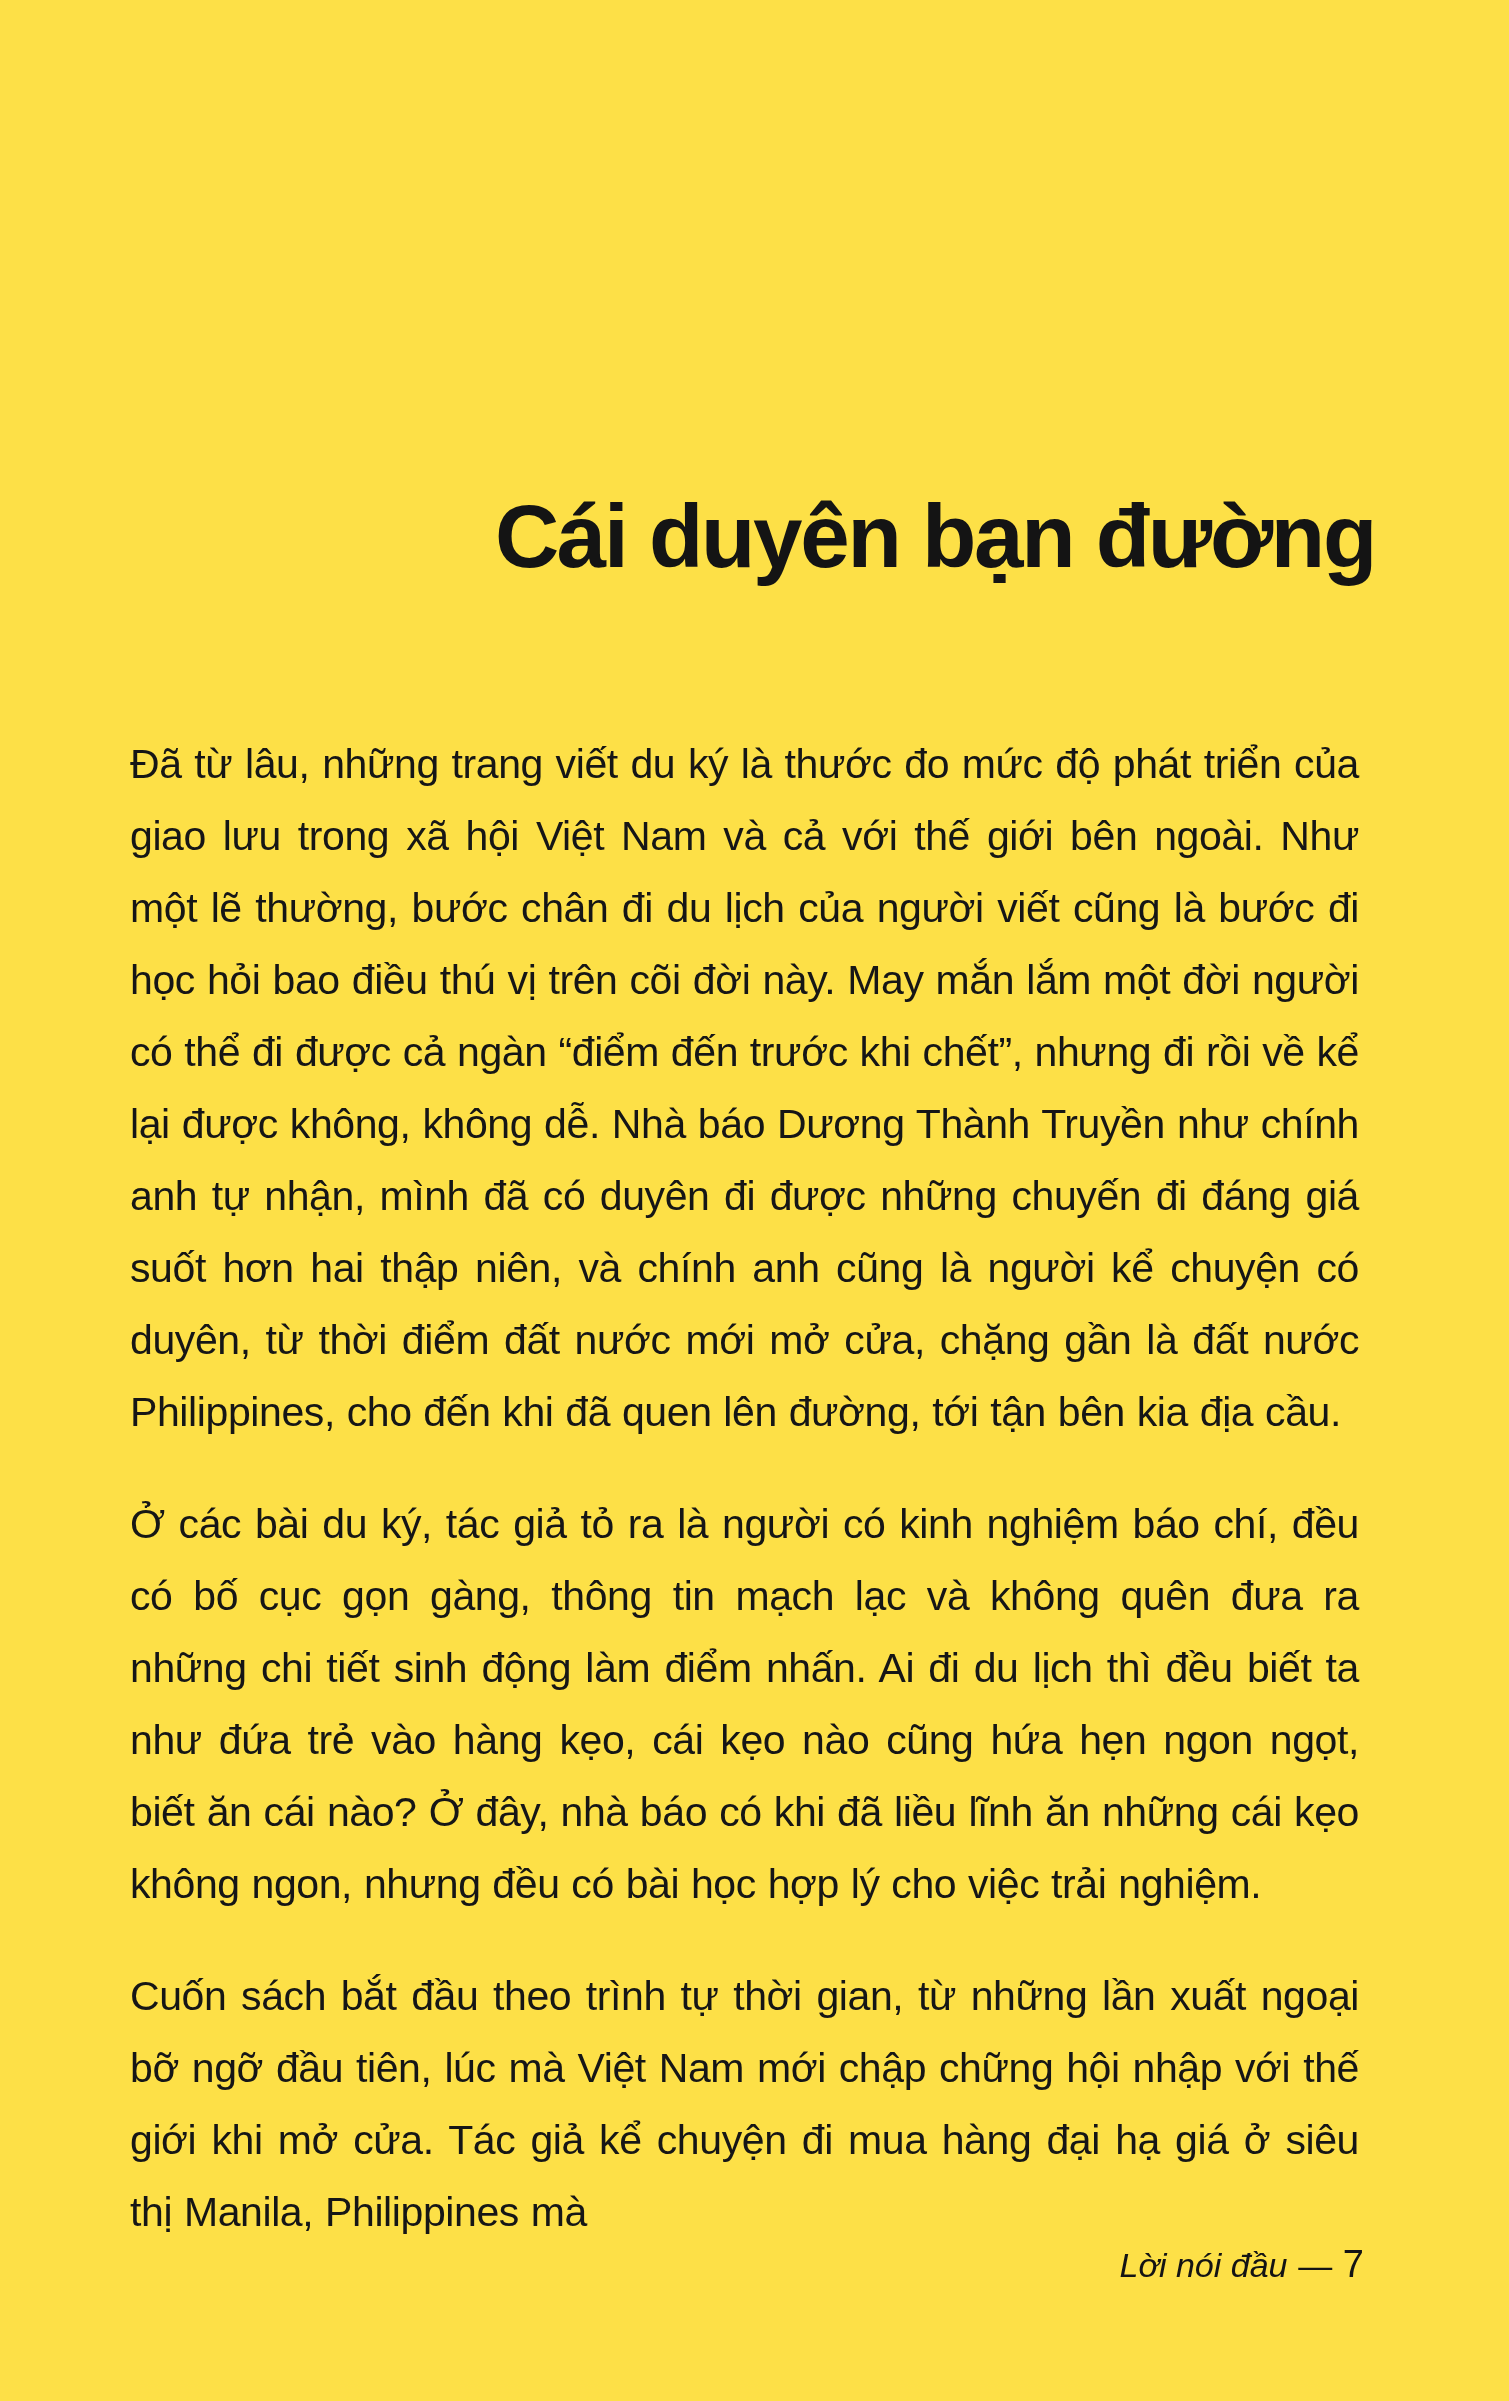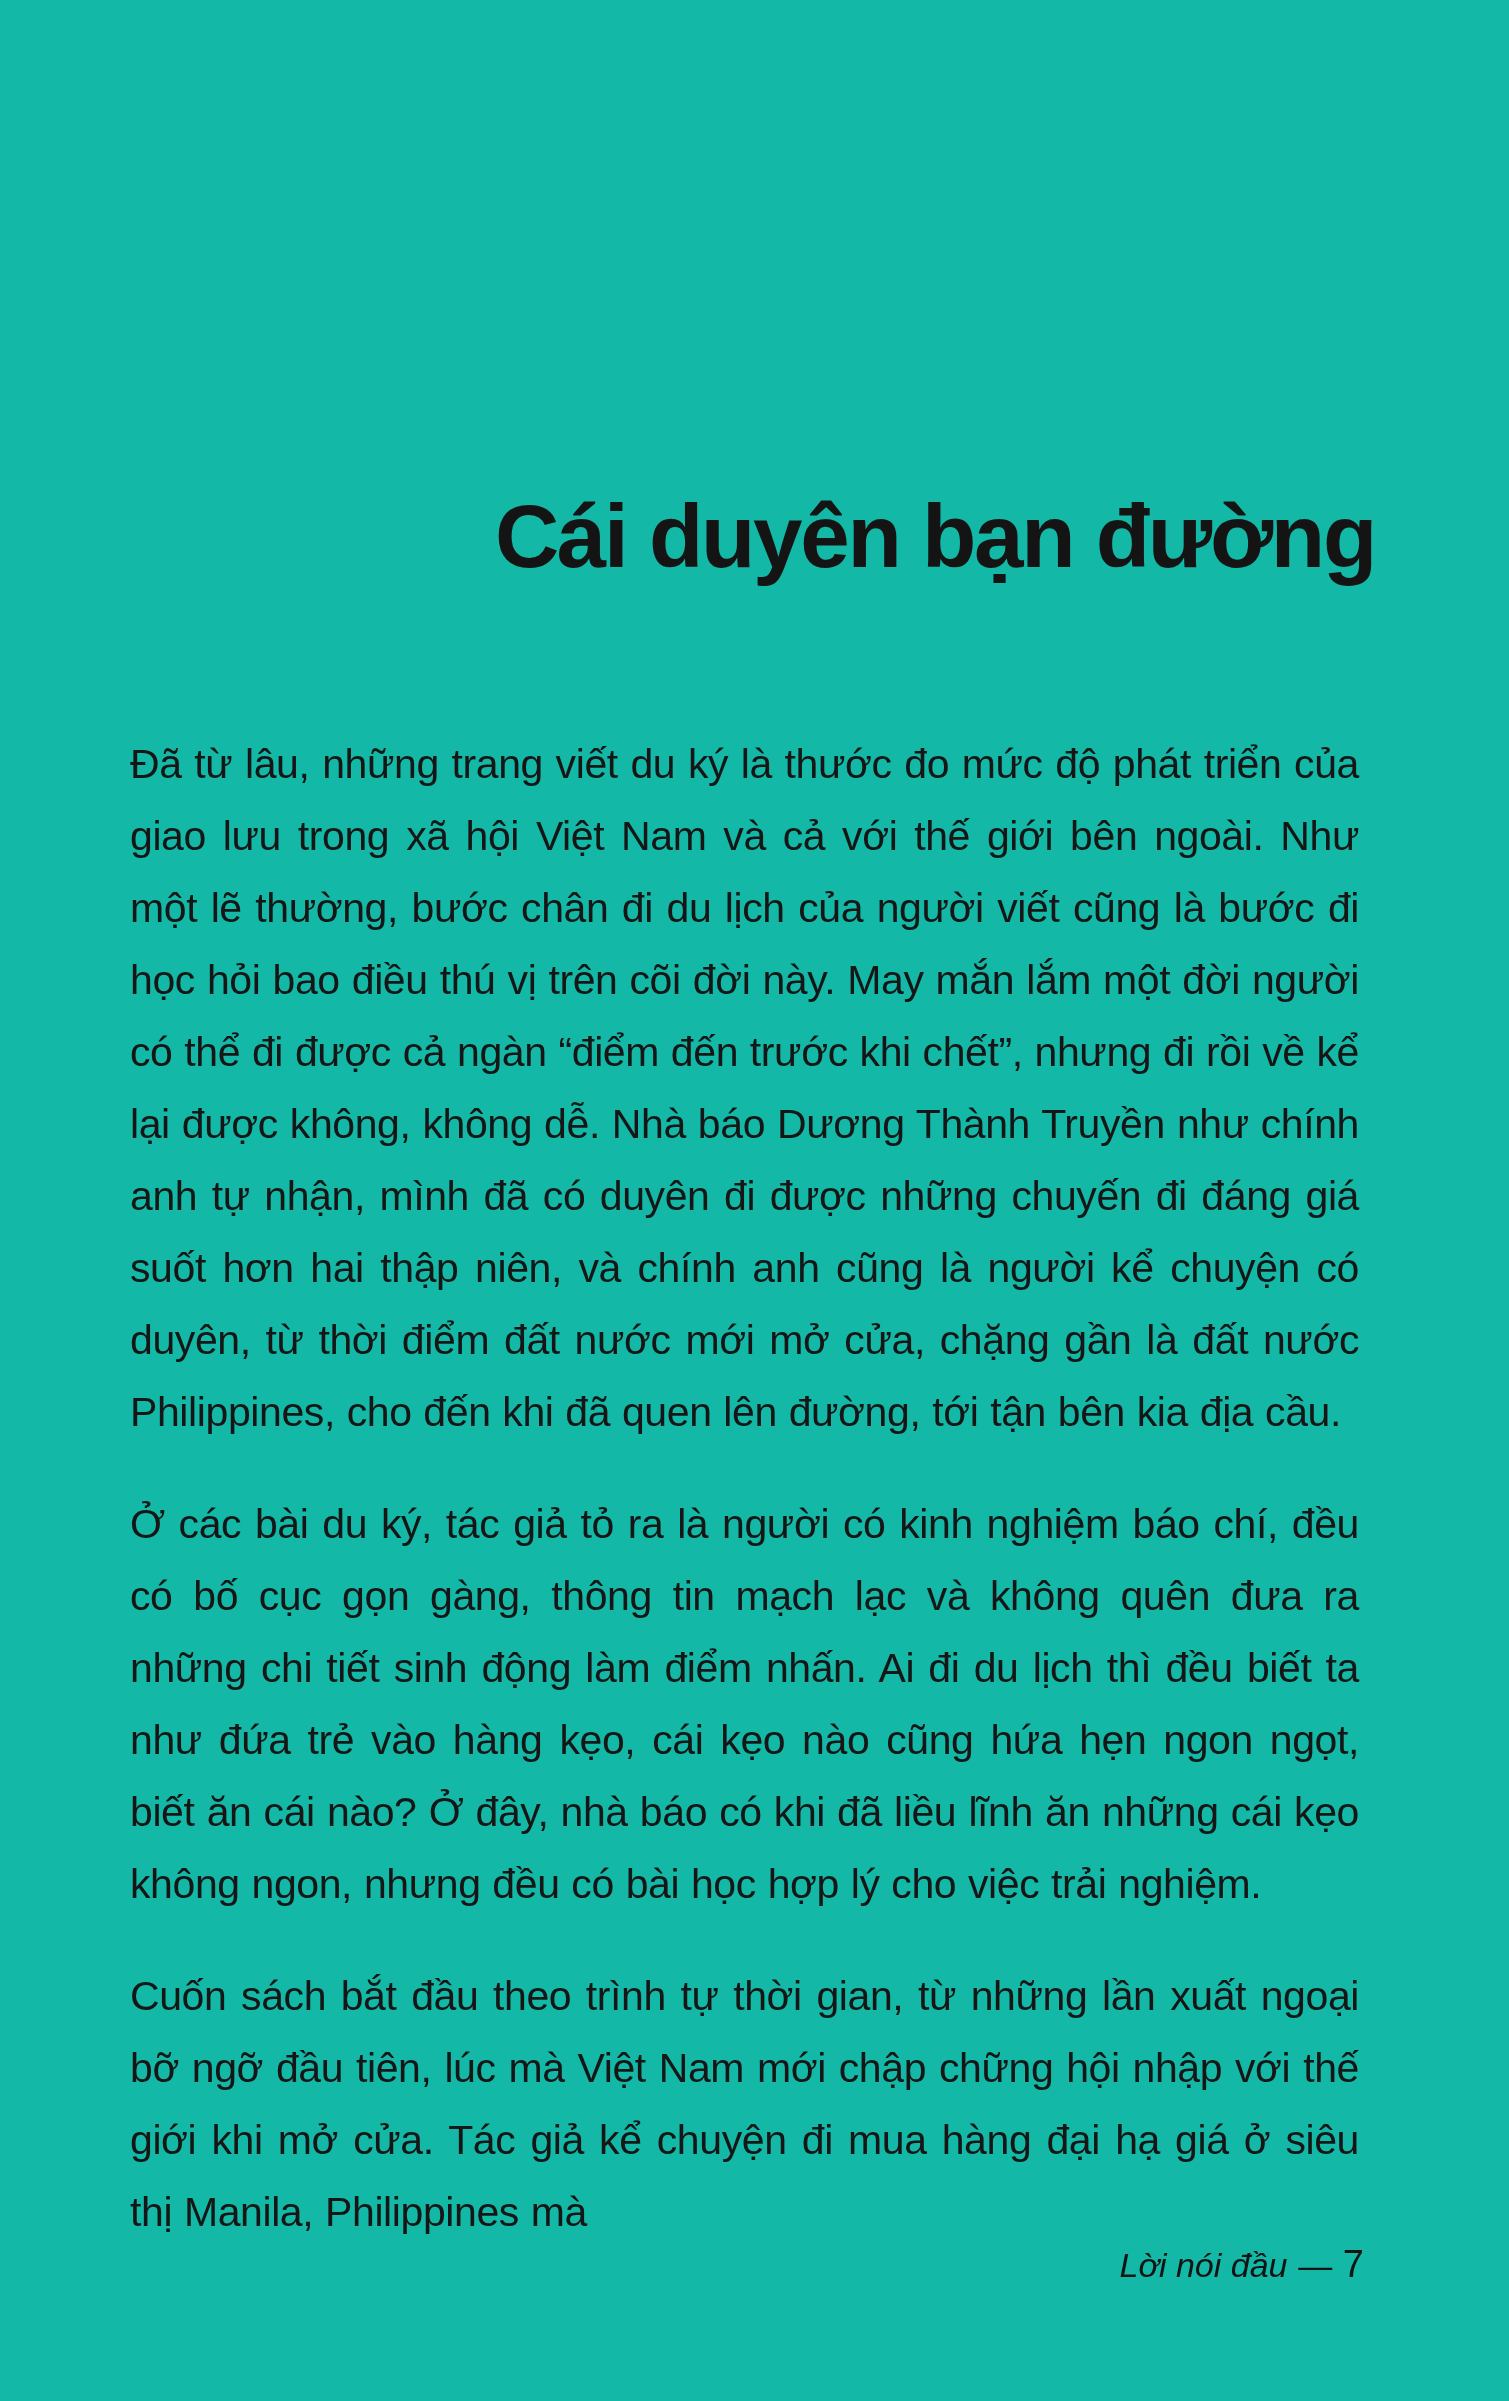--- a/index.html
+++ b/index.html
@@ -5,21 +5,21 @@
   html, body {
     margin: 0;
     padding: 0;
     background: #e8e8e8;
   }
   .page {
     position: relative;
     width: 1509px;
     height: 2401px;
     margin: 0 auto;
-    background: #14b8a6;
+    background: #fde047;
     color: #111111;
     font-family: "Liberation Sans", sans-serif;
     overflow: hidden;
     box-sizing: border-box;
     padding: 481px 134px 0 130px;
   }
   .chapter-title {
     margin: 0 0 136px 0;
     text-align: right;
     font-size: 89px;

